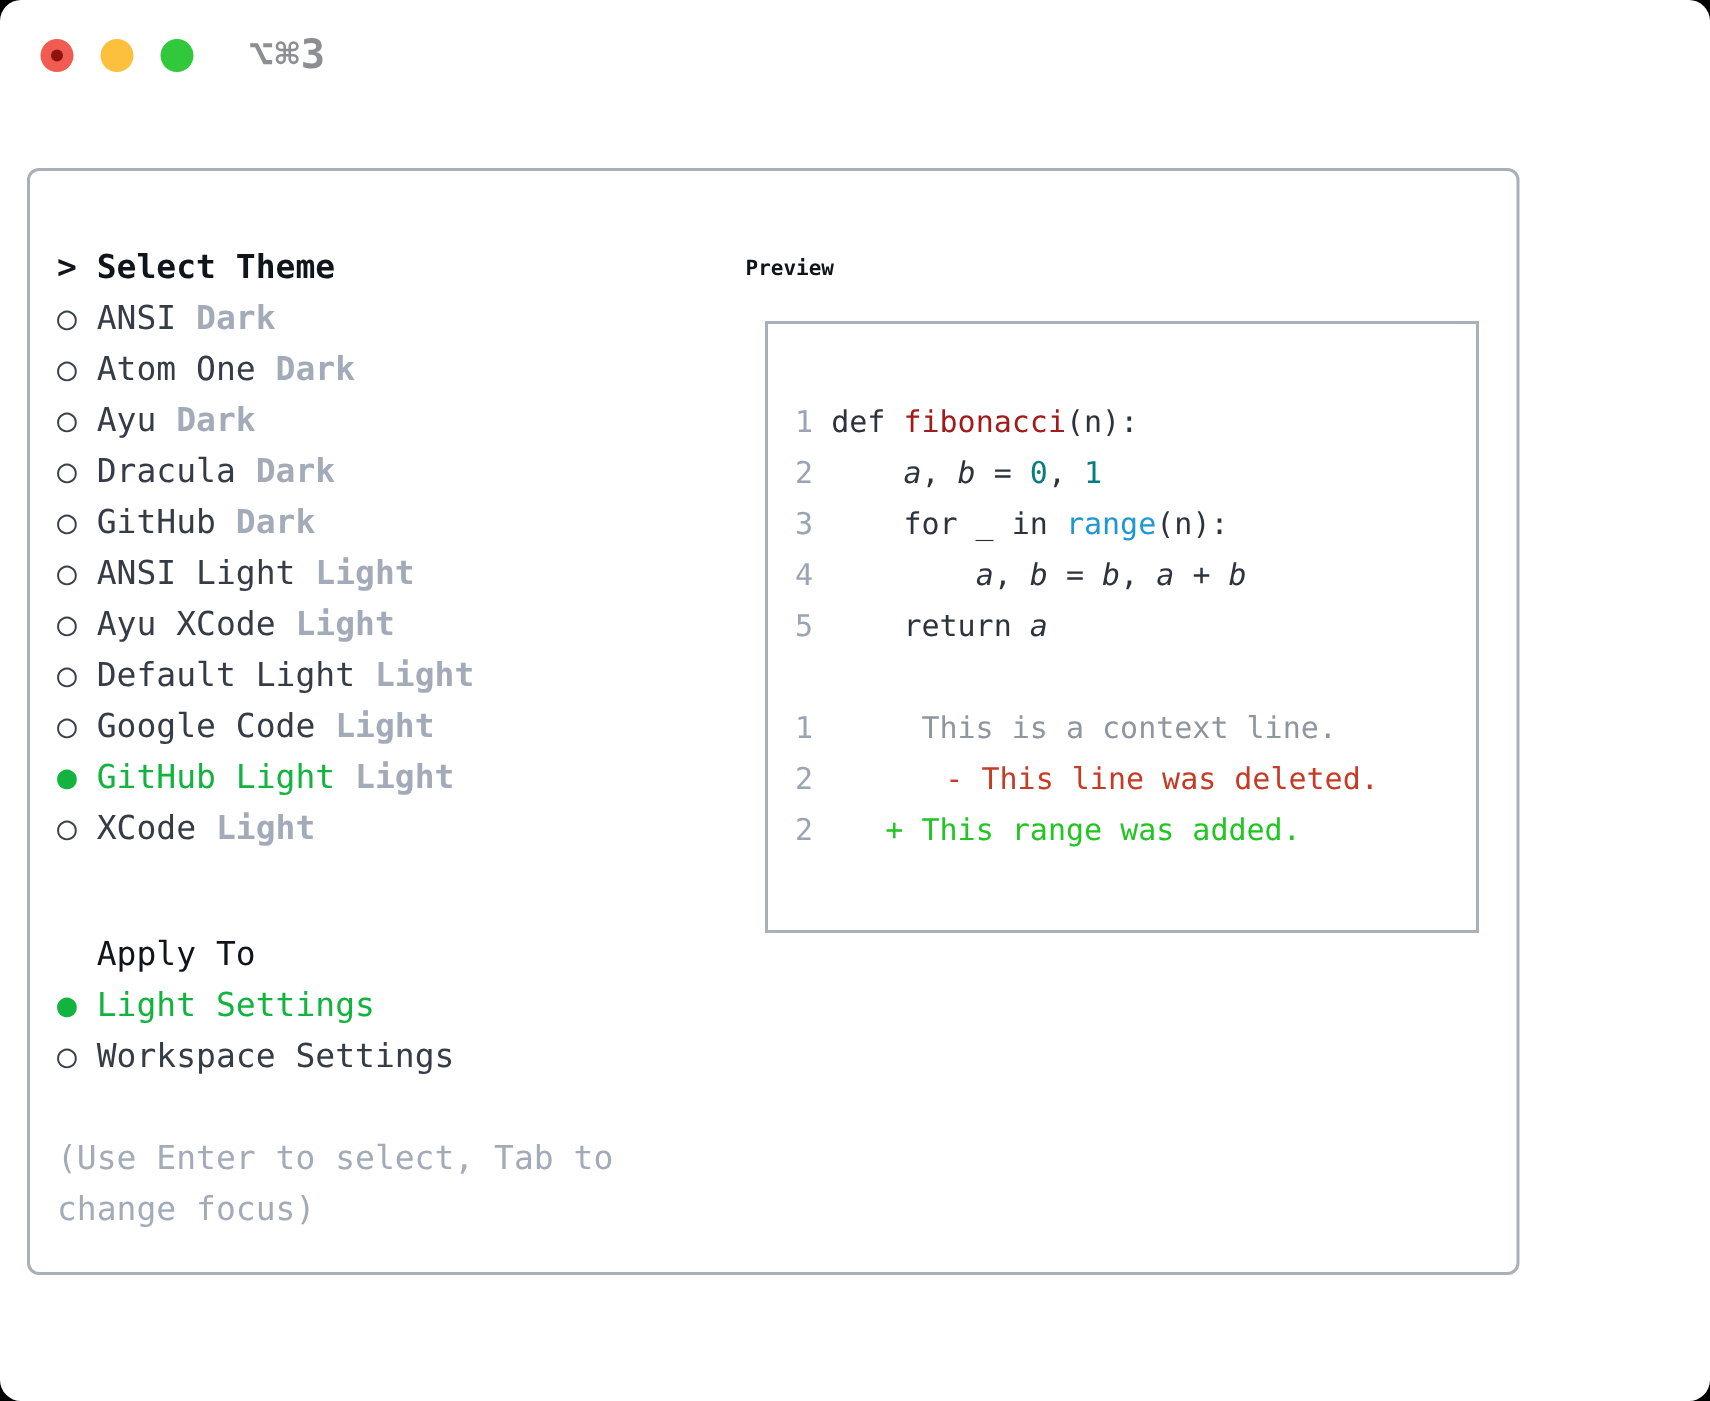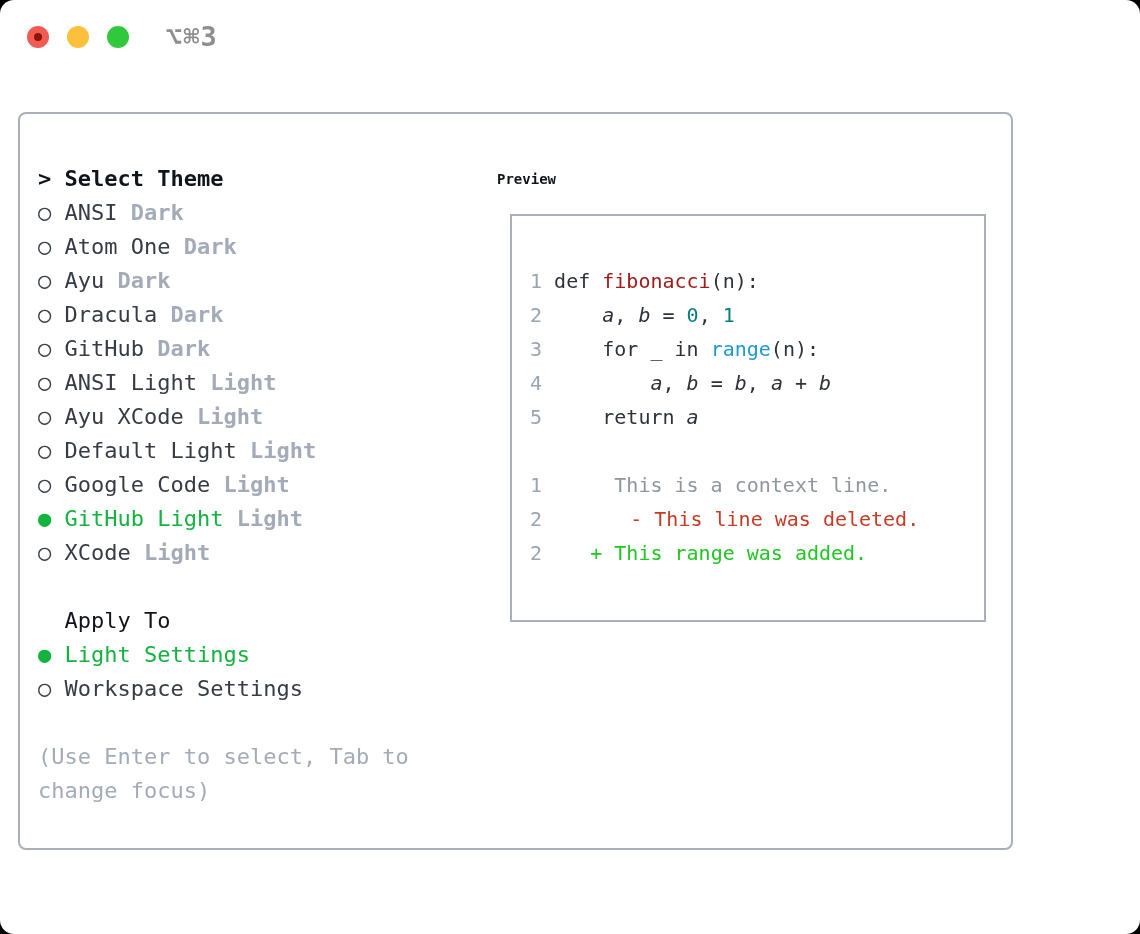--- a/index.html
+++ b/index.html
@@ -11,21 +11,21 @@
   .light{width:22px;height:22px;border-radius:50%;position:relative;display:inline-block;}
   .light.close::after{content:"";position:absolute;left:7px;top:7px;width:8px;height:8px;border-radius:50%;background:#8c140c;}
   .shortcut{position:absolute;left:166px;top:21px;font-size:27px;font-weight:bold;color:#8c8e92;letter-spacing:1px;}
 
   
   .panel{position:absolute;left:18px;top:112px;width:995px;height:738px;border:2px solid var(--c-border-gray,#a9b0ba);border-radius:8px;background:#fff;}
 
   .left-col{position:absolute;left:18px;top:48px;}
   .row{height:34px;line-height:34px;font-size:22px;white-space:pre;color:var(--c-text-dark,#2d333c);}
   .row.header{font-weight:bold;color:var(--c-header-black,#10151b);}
-  .row.apply-header{padding-left:2ch;color:var(--c-header-black,#10151b);}
+  .row.apply-header{padding-left:2ch;color:var(--c-header-black,#10151b);margin-top:16px;}
   .row.hint{color:var(--c-muted-gray,#a3abb8);}
   .row.spacer{height:34px;}
   .bullet{color:#3a414b;}
   .bullet.green,.name.green{color:var(--c-select-green,#12b33e);}
   .name{color:#363c45;}
   .variant{color:var(--c-muted-gray,#a3abb8);font-weight:bold;}
 
   
   .preview-label{position:absolute;left:477px;top:48px;height:34px;line-height:34px;font-size:14px;font-weight:bold;color:var(--c-header-black,#10151b);}
   .preview-box{position:absolute;left:490px;top:100px;width:476px;height:408px;border:2px solid var(--c-border-gray,#a9b0ba);background:#fff;}

